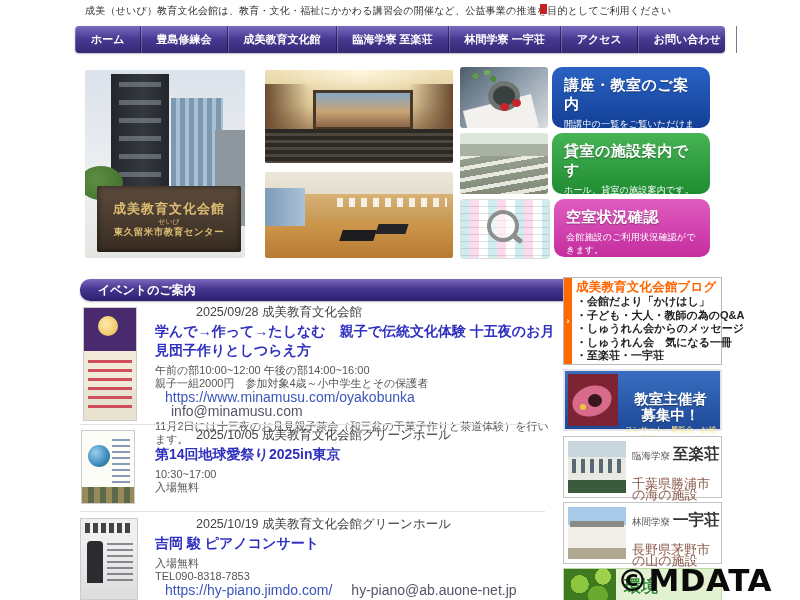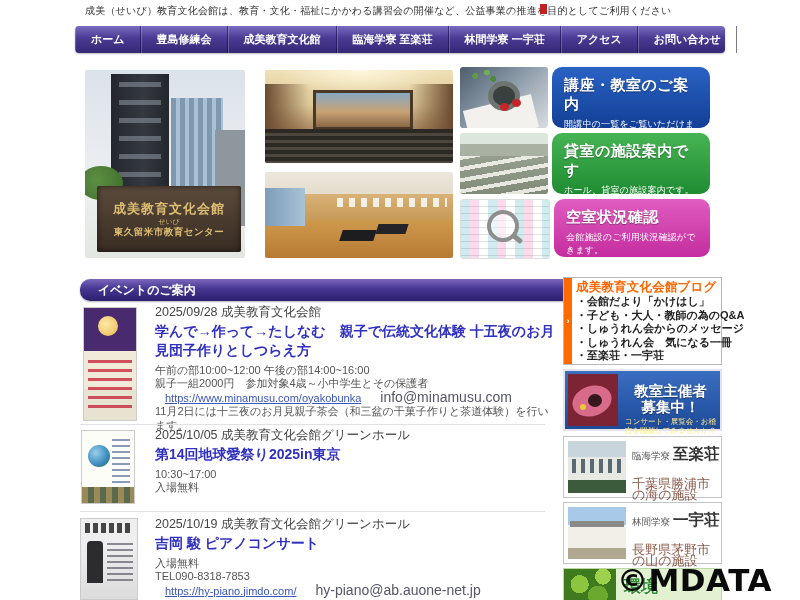--- a/index.html
+++ b/index.html
@@ -103,42 +103,42 @@
        background:repeating-linear-gradient(180deg,rgba(90,110,160,.7) 0 2px,transparent 2px 6px);}
   .thumb2-band{position:absolute;left:0;bottom:0;width:100%;height:16px;
        background:repeating-linear-gradient(90deg,#9a8a5a 0 6px,#5a6a4a 6px 12px);}
   .thumb3{left:80px;top:518px;width:56px;height:80px;background:linear-gradient(180deg,#efefef 0 30%,#dcdcdc 100%);}
   .thumb3-title{position:absolute;left:4px;top:4px;width:48px;height:10px;
        background:repeating-linear-gradient(90deg,#444 0 5px,transparent 5px 8px);}
   .thumb3-figure{position:absolute;left:6px;top:22px;width:16px;height:42px;border-radius:4px 4px 0 0;background:#2c2c30;}
   .thumb3-lines{position:absolute;left:26px;top:24px;width:26px;height:40px;
        background:repeating-linear-gradient(180deg,rgba(70,70,80,.6) 0 2px,transparent 2px 6px);}
   .ev-text{position:absolute;width:402px;}
-  .ev-date{font-size:12.5px;color:#444;line-height:16px;}
+  .ev-date{font-size:12.5px;color:#444;line-height:16px;margin-left:41px;}
   .ev-title{display:block;font-size:14px;font-weight:bold;color:#3030c0;line-height:19px;
        margin:2px 0 4px;text-decoration:none;cursor:pointer;}
   .ev-line{font-size:11px;color:#555;line-height:13.4px;}
-  .ev-link{color:#3b55bb;text-decoration:underline;cursor:pointer;font-size:11px;padding-left:10px;}
+  .ev-link{color:#3b55bb;cursor:pointer;font-size:14px;padding-left:10px;}
   .ev-email{margin-left:16px;color:#556;font-size:14px;}
   .sep{left:80px;width:465px;height:1px;background:#e2e2e6;}
 
   
   .blog{left:563px;top:277px;width:159px;height:88px;background:#fff;border:1px solid #b9b9bd;box-sizing:border-box;}
   .blog-bar{position:absolute;left:0;top:0;width:8px;height:100%;background:#ff6a00;display:flex;align-items:center;justify-content:center;cursor:pointer;}
   .blog-chev{color:#fff;font-size:9px;font-weight:bold;}
   .blog-content{margin-left:12px;margin-top:2px;}
   .blog-title{color:#ff6600;font-size:12.5px;font-weight:bold;line-height:15px;letter-spacing:.2px;}
   .blog-item{font-size:11px;font-weight:600;color:#222;line-height:13.6px;cursor:pointer;white-space:nowrap;}
   .recruit{left:563px;top:369px;width:159px;height:62px;display:flex;box-sizing:border-box;
        background:linear-gradient(180deg,#3a6ec0,#1e4a9a);border:2px solid #e4e4ea;cursor:pointer;}
   .recruit-img{width:50px;height:52px;margin:3px;flex:none;position:relative;overflow:hidden;background:#7c2434;}
   .palette{position:absolute;left:4px;top:12px;width:40px;height:30px;border-radius:50%;background:#d86a8a;transform:rotate(-18deg);}
   .palette-hole{position:absolute;left:20px;top:20px;width:14px;height:13px;border-radius:50%;background:#38161e;}
   .palette-dot{position:absolute;left:12px;top:30px;width:6px;height:6px;border-radius:50%;background:#e8c93a;}
-  .recruit-text{flex:1;text-align:center;color:#fff;padding-top:12px;}
+  .recruit-text{flex:1;text-align:center;color:#fff;padding-top:20px;}
   .recruit-l1{font-size:14.5px;font-weight:bold;line-height:16px;text-shadow:0 1px 1px rgba(0,0,0,.4);}
   .recruit-l2{font-size:14.5px;font-weight:bold;line-height:16px;text-shadow:0 1px 1px rgba(0,0,0,.4);}
   .recruit-sub{font-size:7.5px;color:#ffe98a;line-height:9px;margin-top:2px;padding:0 2px;}
   .lodge{left:563px;width:159px;height:62px;background:#fff;border:1px solid #c4c4c8;box-sizing:border-box;}
   .lodge-img{position:absolute;left:4px;top:4px;width:58px;height:52px;overflow:hidden;}
   .lodge1-img{background:linear-gradient(180deg,#c9d5dd 0 30%,#e9e9e4 30% 75%,#3c5a3c 75% 100%);}
   .lodge1-win{position:absolute;left:4px;top:18px;width:50px;height:14px;
        background:repeating-linear-gradient(90deg,#5a6a74 0 4px,transparent 4px 9px);}
   .lodge2-img{background:linear-gradient(180deg,#a9c9e9 0 34%,#f1efe7 34% 78%,#b0a890 78% 100%);}
   .lodge2-roof{position:absolute;left:2px;top:14px;width:54px;height:6px;background:#8a8a86;}

